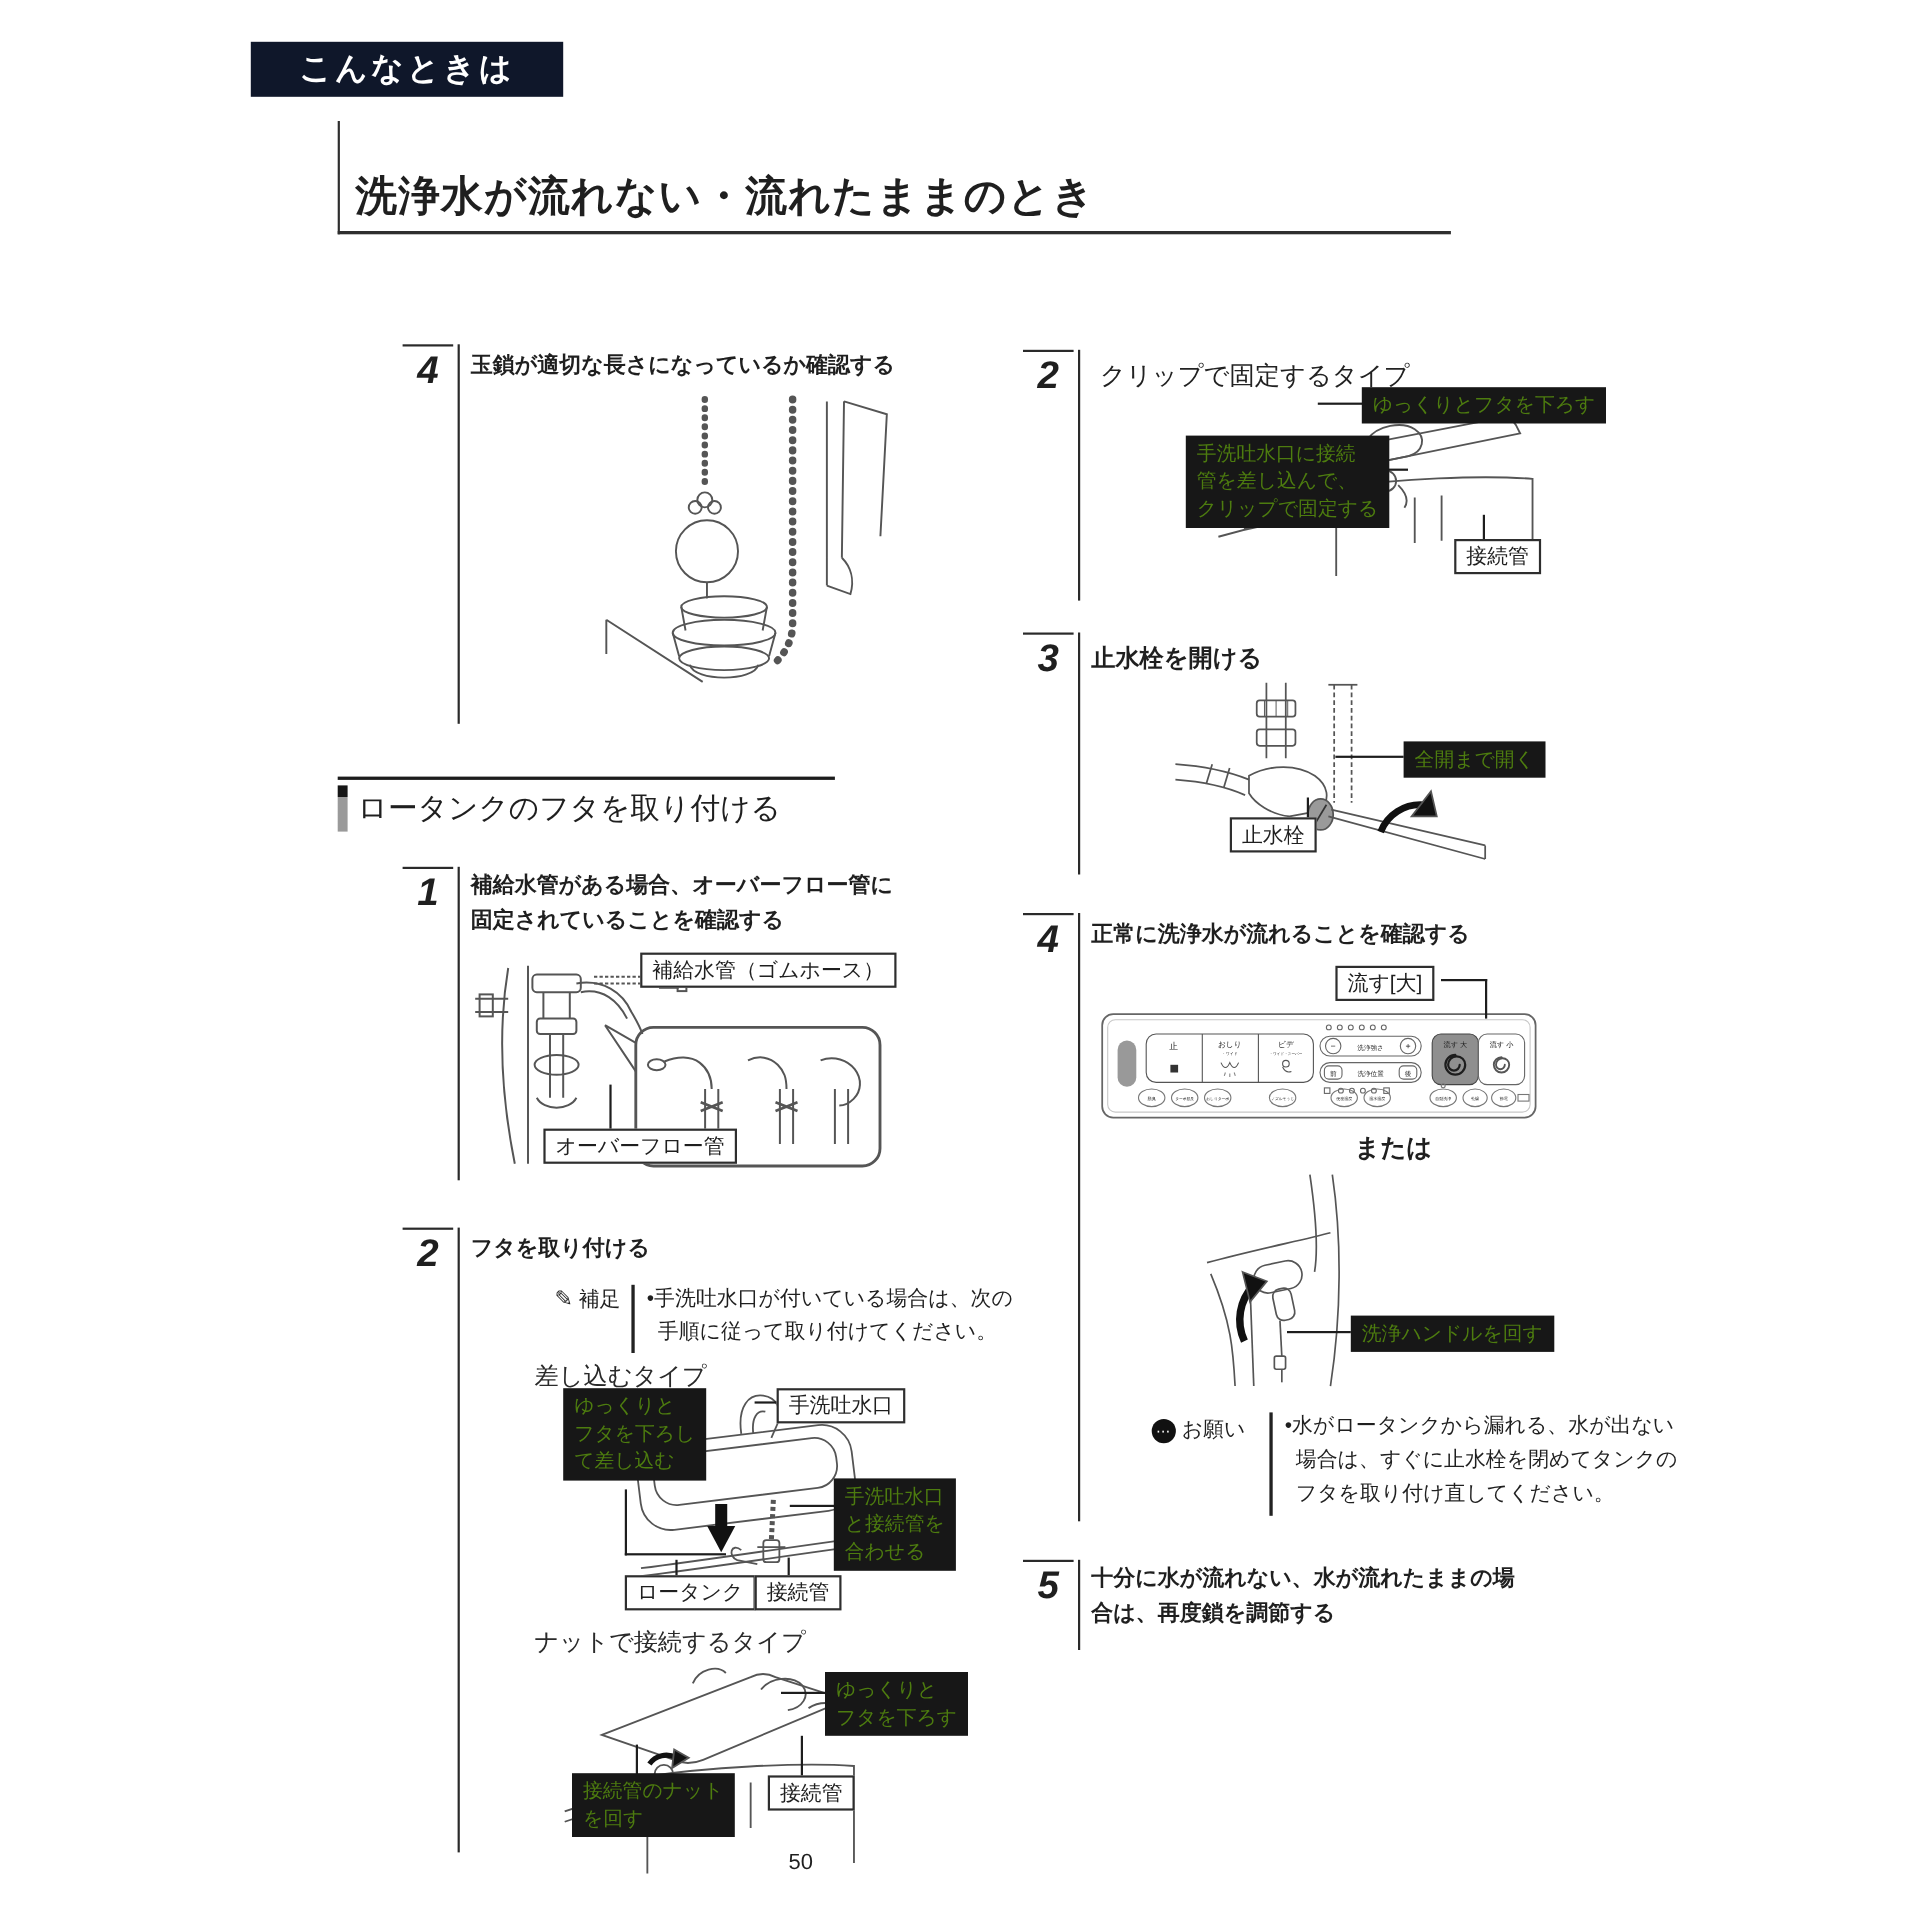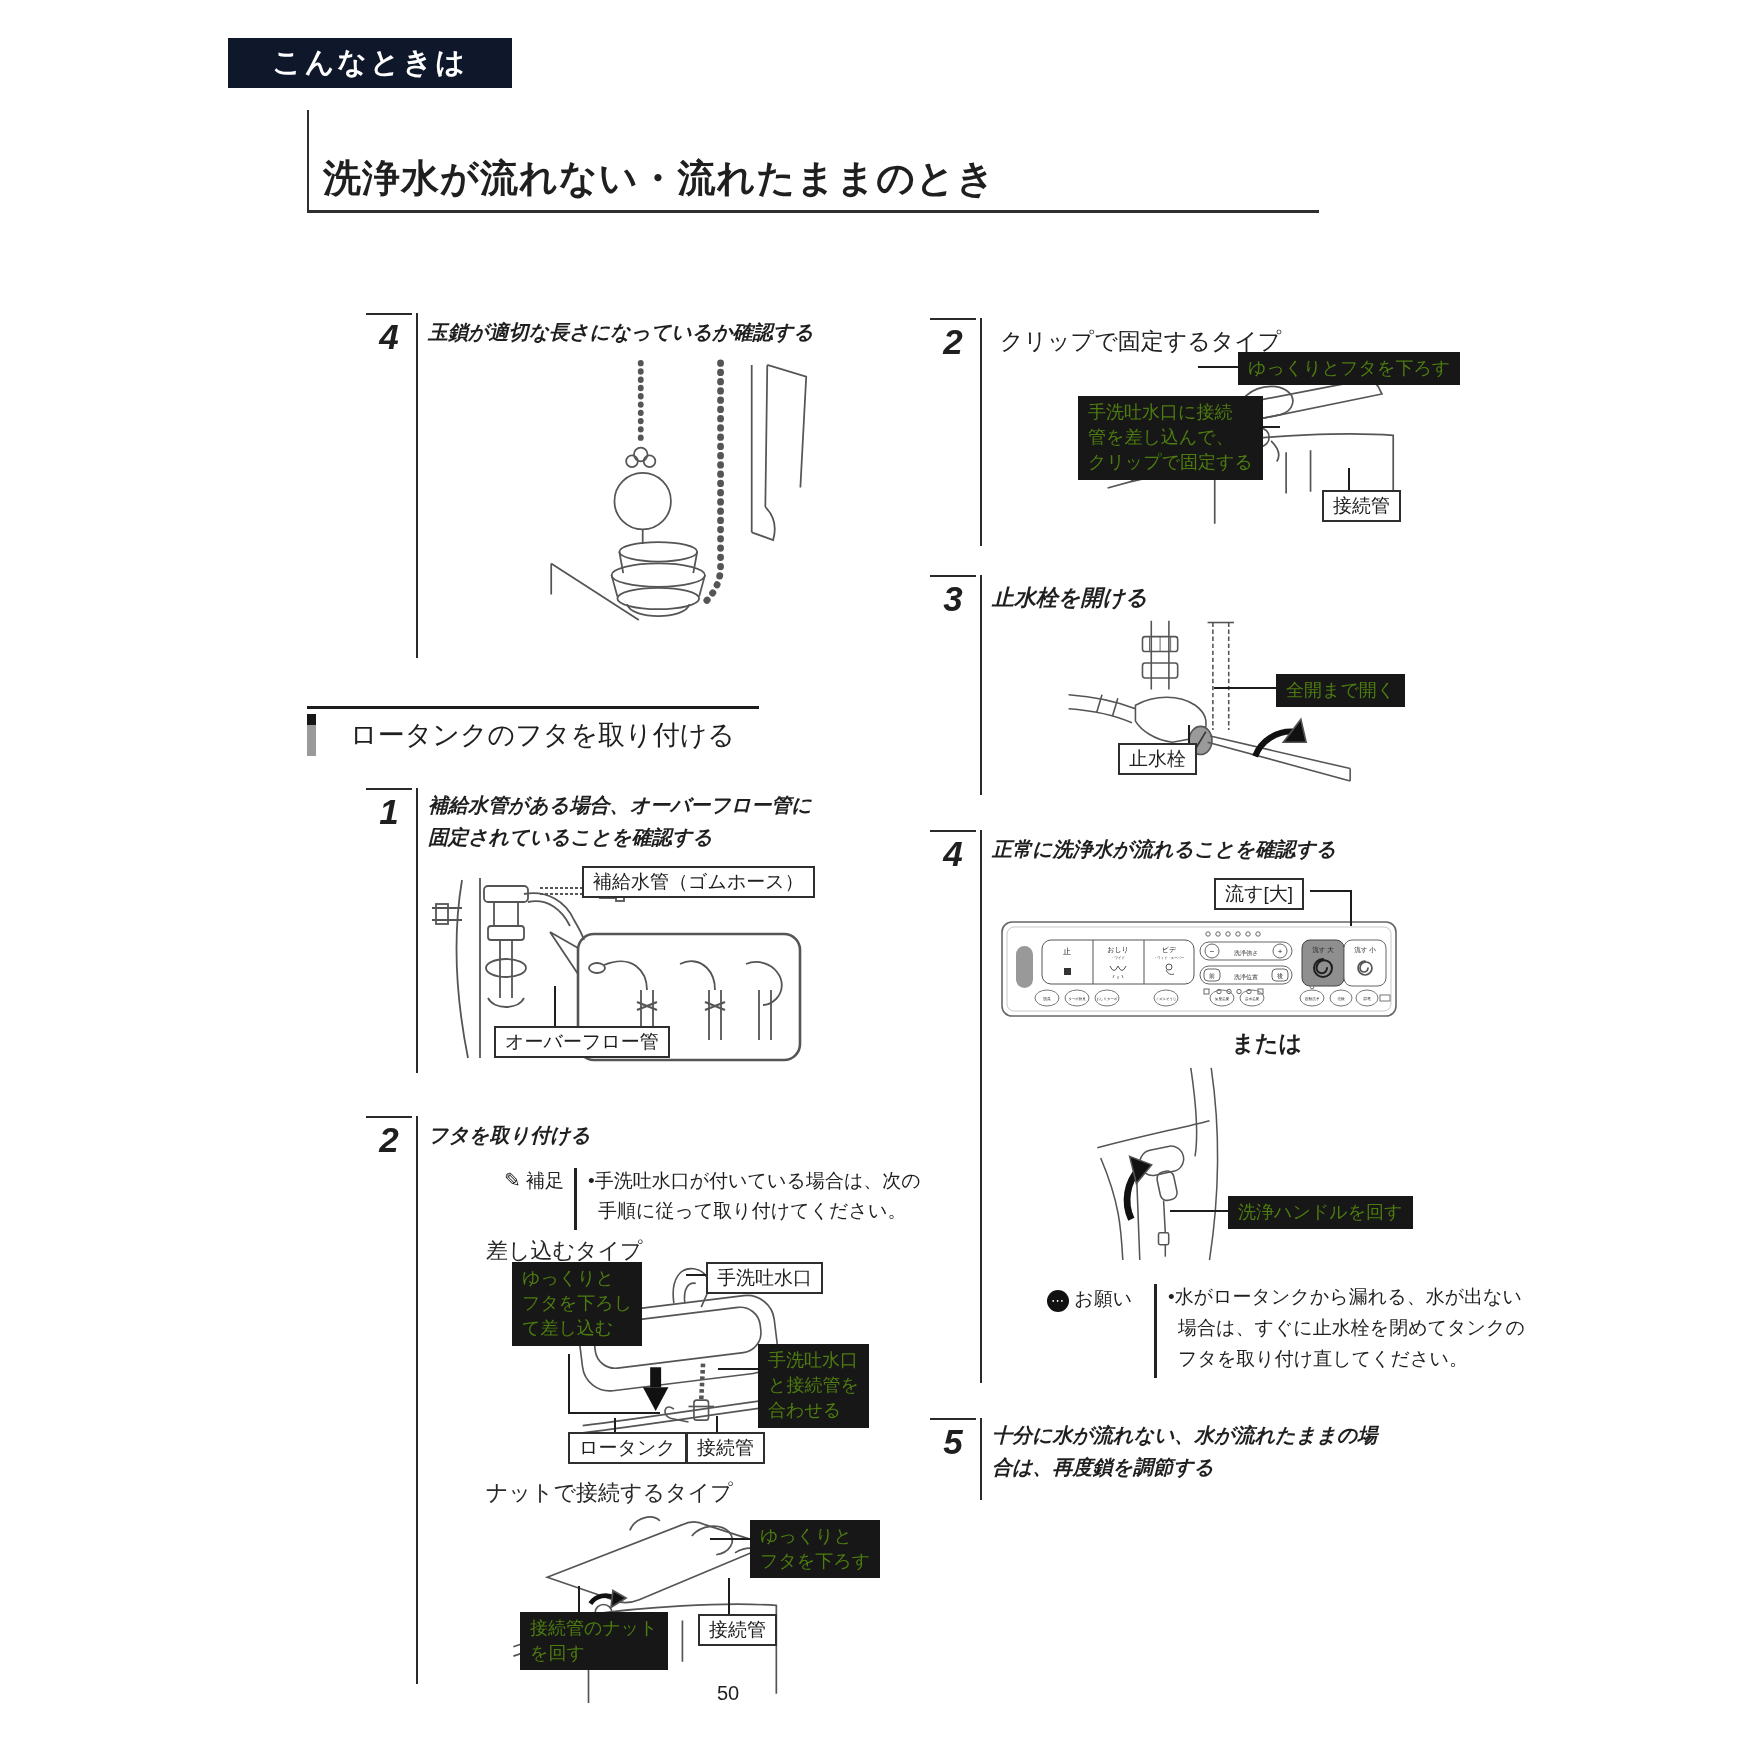--- a/index.html
+++ b/index.html
@@ -9,27 +9,27 @@
   
   .badge{background:#0f172a;color:#fff;font-weight:bold;font-size:29px;display:flex;align-items:center;justify-content:center;letter-spacing:3px;}
   .titleblock{border-left:2px solid #2e2e2e;border-bottom:3px solid #2e2e2e;}
   .titleblock h1{position:absolute;left:14px;bottom:6px;margin:0;font-size:38px;font-weight:600;letter-spacing:1px;white-space:nowrap;}
   
   .step{position:absolute;}
   .stepnum{position:absolute;left:0;top:0;width:46px;height:46px;border-top:2.5px solid #2a2a2a;
     font-style:italic;font-weight:bold;font-size:35px;text-align:center;line-height:1.25;}
   .steprule{position:absolute;left:50px;top:0;width:2px;background:#2a2a2a;}
   .stepbody{position:absolute;left:62px;top:0;right:0;bottom:0;}
-  .h{font-size:20px;font-weight:bold;line-height:1.55;white-space:nowrap;font-style:italic;}
+  .h{font-size:20px;font-weight:bold;line-height:1.55;white-space:nowrap;}
   .h2r{font-size:23px;font-weight:normal;color:#222;white-space:nowrap;}
   .typelabel{font-size:22px;color:#2a2a2a;white-space:nowrap;}
   
   .section{border-top:3px solid #1c1c1c;display:flex;align-items:center;}
   .secbar{width:9px;height:42px;background:linear-gradient(#161616 0 26%,#9a9a9a 26% 100%);margin-right:9px;}
-  .section .sectext{font-size:27px;white-space:nowrap;margin-left:25px;}
+  .section .sectext{font-size:27px;white-space:nowrap;}
   
   .olabel{position:absolute;border:2px solid #2e2e2e;background:#fff;font-size:19px;padding:1px 9px;white-space:nowrap;z-index:3;}
   .blabel{position:absolute;background:#171717;color:#4d7c0f;font-size:18px;padding:4px 10px;line-height:1.4;white-space:nowrap;z-index:3;}
   .cline{position:absolute;background:#1d1d1d;z-index:2;}
   
   .noterow{position:absolute;font-size:19px;}
   .notetag{white-space:nowrap;}
   .notebar{position:absolute;width:3px;background:#222;}
   .notetxt{line-height:1.6;white-space:nowrap;}
   .onegai-ic{display:inline-flex;width:22px;height:22px;border-radius:50%;background:#111;color:#fff;

